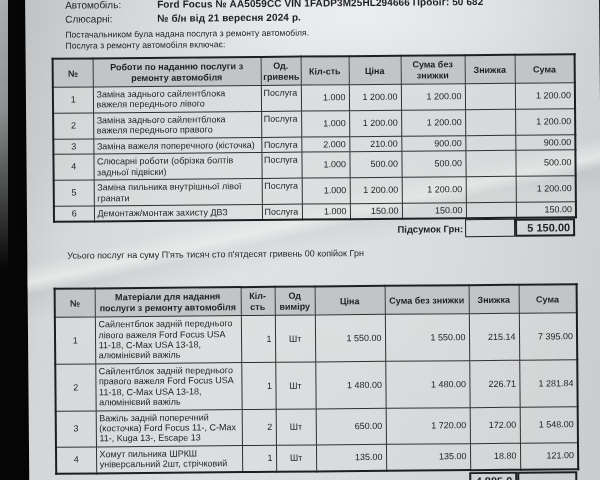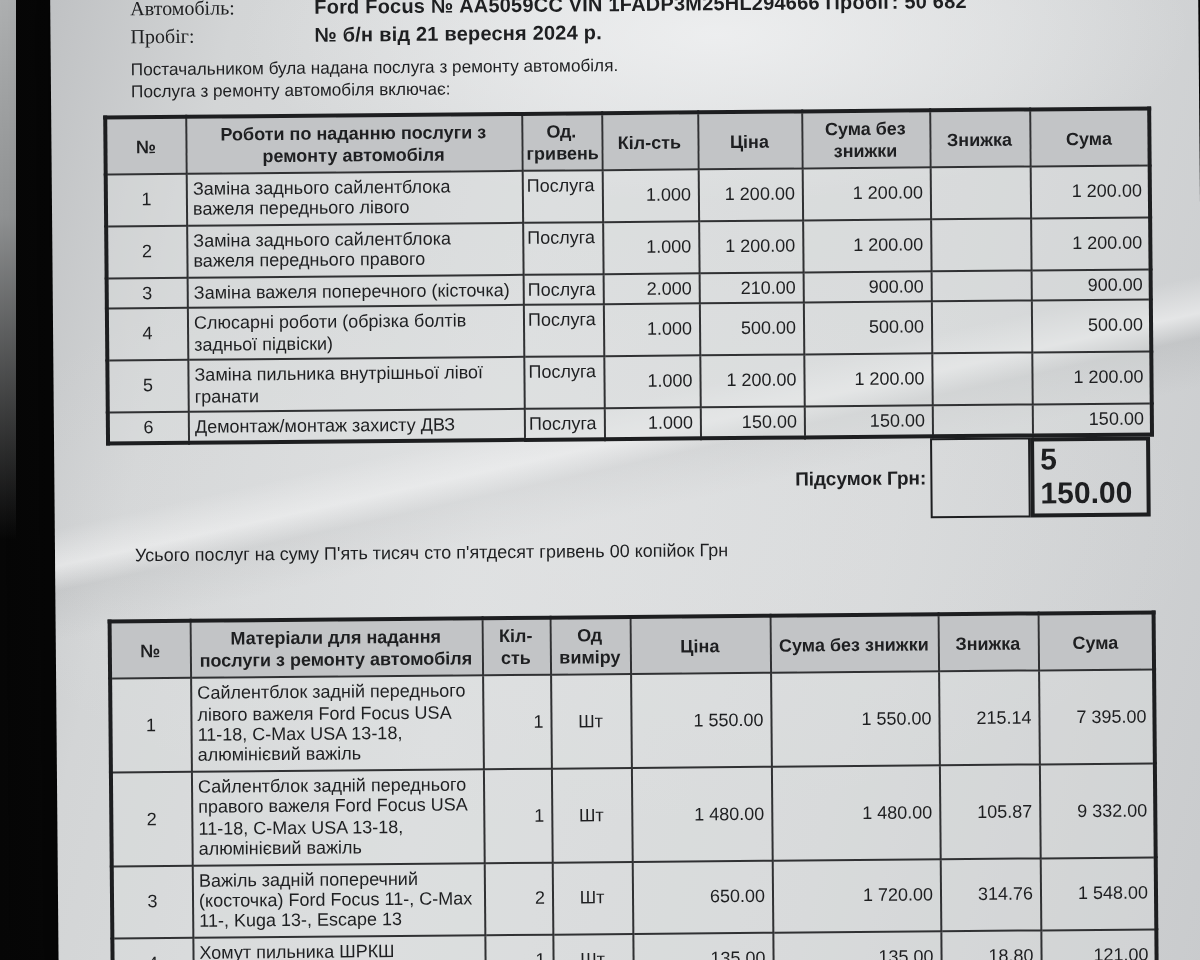--- a/index.html
+++ b/index.html
@@ -18,36 +18,36 @@
     transform:rotate(-0.5deg);transform-origin:0 0;
     background:
       radial-gradient(ellipse 340px 120px at 58% 6%, rgba(240,241,242,.85) 0%, rgba(240,241,242,0) 70%),
       radial-gradient(ellipse 420px 200px at 45% 55%, rgba(228,229,230,.5) 0%, rgba(228,229,230,0) 75%),
       linear-gradient(168deg, rgba(255,255,255,0) 44%, rgba(255,255,255,.45) 47%, rgba(120,122,124,.12) 49%, rgba(255,255,255,0) 53%),
       linear-gradient(103deg,#bfc1c3 0%,#d3d5d6 14%,#dcdedf 40%,#d6d8d9 70%,#c9cbcd 100%);
     box-shadow:0 0 20px rgba(0,0,0,.65);
     padding:10px 0 0 26px;box-sizing:border-box;
   }
   .hline{display:flex;align-items:baseline;margin-left:14px;}
-  .hlabel{width:92px;font-size:10px;flex:none;font-family:Liberation Serif, serif;}
+  .hlabel{width:92px;font-size:10px;flex:none;}
   .hvalue{font-size:10px;font-weight:bold;letter-spacing:.1px;}
   .note{margin-left:14px;font-size:8.6px;line-height:1.3;}
   table{border-collapse:collapse;table-layout:fixed;width:522px;margin-top:6px;
         border:2px solid #1d1e20;background:rgba(222,223,224,.35);}
   th,td{border:1px solid #303133;font-size:9px;padding:2px 3px;overflow:hidden;}
   th{background:#c2c4c6;font-weight:bold;text-align:center;line-height:1.15;padding:3px 2px;}
   td{line-height:1.16;vertical-align:middle;}
   td.desc{text-align:left;vertical-align:top;}
   td.ctr{text-align:center;}
   td.num{text-align:right;white-space:nowrap;}
   td.unit{text-align:left;vertical-align:top;padding:2px 2px;word-break:break-all;margin-top:41px;}
   .totrow{display:flex;width:522px;align-items:stretch;}
   .totrow .sp{flex:1;}
   .totlabel{font-size:9.5px;font-weight:bold;align-self:center;padding-right:2px;}
-  .totcell{border:2px solid #1d1e20;box-sizing:border-box;font-size:15px;
+  .totcell{border:2px solid #1d1e20;box-sizing:border-box;font-size:11px;
            display:flex;align-items:center;justify-content:flex-end;padding:1px 3px;}
   .t1-empty{width:50px;border-width:1.5px;}
   .t1-val{width:60px;font-weight:bold;}
   .svcword{margin:10px 0 0 14px;font-size:9px;}
   .t2{margin-top:27px;}
   .tot2{margin-top:1px;}
   .t2-before{width:48px;font-weight:bold;word-break:break-all;white-space:normal;
              text-align:right;line-height:1.1;display:block;padding:1px 3px;}
   .t2-val{width:60px;font-weight:bold;}
   .tot2 .totlabel{align-self:flex-start;margin-top:9px;}
@@ -57,21 +57,21 @@
 
 <div class="left-strip"></div>
 
 <div class="paper">
 
   <div class="hline">
     <span class="hlabel">Автомобіль:</span>
     <span class="hvalue">Ford Focus № АА5059СС VIN 1FADP3M25HL294666 Пробіг: 50 682</span>
   </div>
   <div class="hline" style="margin-top:3px;">
-    <span class="hlabel">Пробіг:</span>
+    <span class="hlabel">Слюсарні:</span>
     <span class="hvalue">№ б/н від 21 вересня 2024 р.</span>
   </div>
   <div class="note" style="margin-top:5px;">Постачальником була надана послуга з ремонту автомобіля.</div>
   <div class="note">Послуга з ремонту автомобіля включає:</div>
 
   <table>
     <colgroup>
       <col style="width:40px">
         <col style="width:168px">
         <col style="width:40px">
@@ -200,31 +200,31 @@
         <td class="num">215.14</td>
         <td class="num">7 395.00</td>
       </tr>
       <tr>
         <td class="ctr">2</td>
         <td class="desc">Сайлентблок задній переднього правого важеля Ford Focus USA 11-18, C-Max USA 13-18, алюмінієвий важіль</td>
         <td class="num">1</td>
         <td class="ctr">Шт</td>
         <td class="num">1 480.00</td>
         <td class="num">1 480.00</td>
-        <td class="num">105.87</td>
-        <td class="num">9 332.00</td>
+        <td class="num">226.71</td>
+        <td class="num">1 281.84</td>
       </tr>
       <tr>
         <td class="ctr">3</td>
         <td class="desc">Важіль задній поперечний (косточка) Ford Focus 11-, C-Max 11-, Kuga 13-, Escape 13</td>
         <td class="num">2</td>
         <td class="ctr">Шт</td>
         <td class="num">650.00</td>
         <td class="num">1 720.00</td>
-        <td class="num">314.76</td>
+        <td class="num">172.00</td>
         <td class="num">1 548.00</td>
       </tr>
       <tr>
         <td class="ctr">4</td>
         <td class="desc">Хомут пильника ШРКШ універсальний 2шт, стрічковий</td>
         <td class="num">1</td>
         <td class="ctr">Шт</td>
         <td class="num">135.00</td>
         <td class="num">135.00</td>
         <td class="num">18.80</td>

